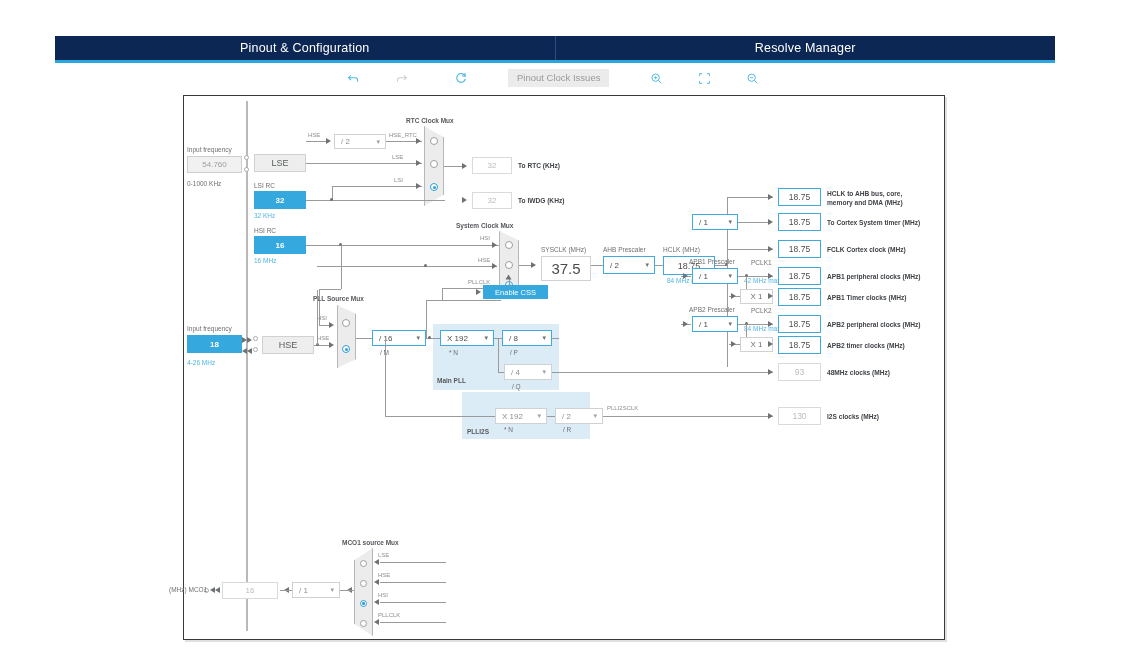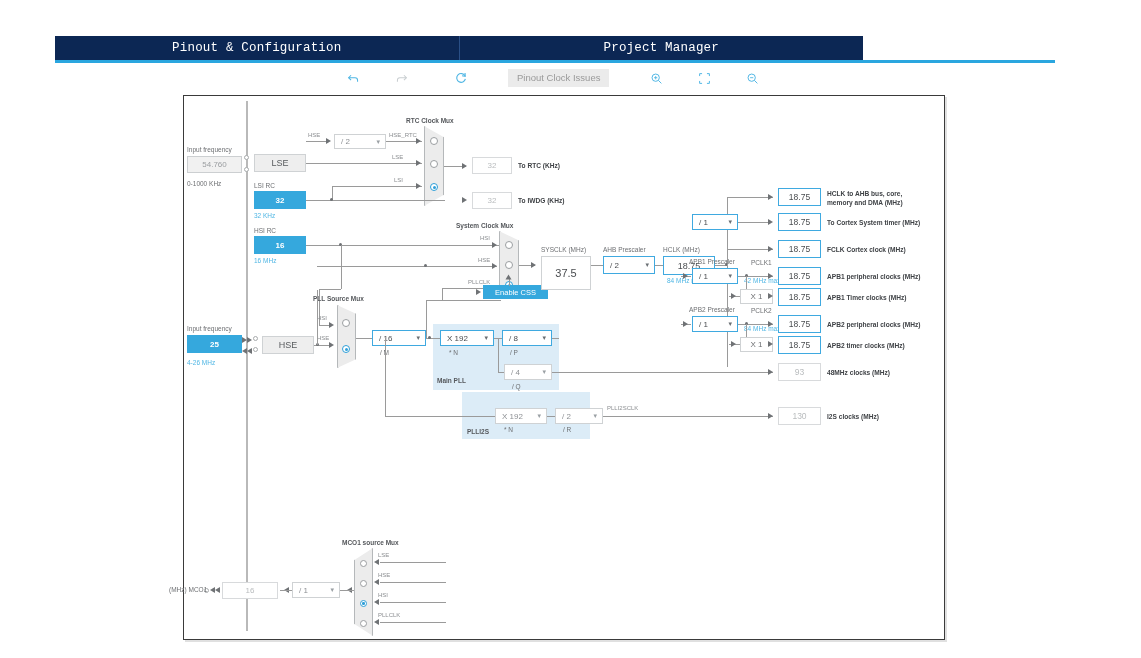--- a/index.html
+++ b/index.html
@@ -4,22 +4,22 @@
 <style>
   html,body{margin:0;padding:0;}
   body{
     width:1141px;height:658px;background:#ffffff;
     font-family:"Liberation Sans",sans-serif;
     -webkit-font-smoothing:antialiased;
     overflow:hidden;position:relative;
   }
   
   #tabbar{
-    position:absolute;left:55px;top:36px;width:808px;height:24px;
-    display:flex;background:#4d7c0f;font-family:Liberation Mono, monospace;
+    position:absolute;left:55px;top:36px;width:1000px;height:24px;
+    display:flex;background:#4d7c0f;
   }
   .tab{
     flex:1;display:flex;align-items:center;justify-content:center;
     color:#ffffff;font-size:12.5px;letter-spacing:.2px;
     border-right:1px solid #2a4f86;cursor:default;
     background:#0c2754;height:100%;
   }
   .tab:last-child{border-right:none;}
   .tab.active{background:#35b4e8;color:#ffffff;}
   #tabunderline{
@@ -123,21 +123,21 @@
   }
 </style>
 </head>
 <body>
 
 <div id="tabbar">
   <div class="tab">
       <span>Pinout &amp; Configuration</span>
     </div>
   <div class="tab">
-      <span>Project Manager</span>
+      <span>Resolve Manager</span>
     </div>
 </div>
 <div id="tabunderline"></div>
 
 <div id="toolbar">
   <div class="tbtn">
     <svg width="13" height="13" viewBox="0 0 16 16">
         <path d="M5 4 L2 7 L5 10" fill="none" stroke="#4fb6e4" stroke-width="1.3"></path>
         <path d="M2 7 H10 a3 3 0 0 1 3 3 v2" fill="none" stroke="#4fb6e4" stroke-width="1.3"></path>
       </svg>
@@ -196,21 +196,21 @@
 
   <div class="lbl" style="left:70px;top:87px;">LSI RC</div>
   <div class="box fill" style="left:70px;top:95px;width:52px;height:18px;">32</div>
   <div class="lbl blue" style="left:70px;top:117px;">32 KHz</div>
 
   <div class="lbl" style="left:70px;top:132px;">HSI RC</div>
   <div class="box fill" style="left:70px;top:140px;width:52px;height:18px;">16</div>
   <div class="lbl blue" style="left:70px;top:162px;">16 MHz</div>
 
   <div class="lbl" style="left:3px;top:230px;">Input frequency</div>
-  <div class="box fill" style="left:3px;top:239px;width:55px;height:18px;">25</div>
+  <div class="box fill" style="left:3px;top:239px;width:55px;height:18px;">18</div>
   <div class="lbl blue" style="left:3px;top:264px;">4-26 MHz</div>
   <div class="arrow" style="left:58px;top:241px;"></div>
   <div class="arrow" style="left:63px;top:241px;"></div>
   <div class="pin" style="left:69px;top:240px;"></div>
   <div class="arrow left" style="left:58px;top:252px;"></div>
   <div class="arrow left" style="left:63px;top:252px;"></div>
   <div class="pin" style="left:69px;top:251px;"></div>
   <div class="box grey" style="left:78px;top:240px;width:52px;height:18px;font-size:9px;">HSE</div>
 
   <div class="lbl sig" style="left:124px;top:36px;">HSE</div>
@@ -327,21 +327,21 @@
   <div class="arrow" style="left:308px;top:167px;"></div>
 
   <div class="csslabel" style="left:299px;top:189px;width:65px;height:14px;">Enable CSS</div>
   <div class="arrow" style="left:292px;top:193px;"></div>
   <div class="wire v" style="left:325px;top:182px;height:8px;"></div>
   <div class="arrow" style="left:322px;top:178px;transform:rotate(-90deg);"></div>
 
   <div class="wire h" style="left:335px;top:169px;width:16px;"></div>
   <div class="arrow" style="left:347px;top:166px;"></div>
   <div class="lbl" style="left:357px;top:151px;">SYSCLK (MHz)</div>
-  <div class="box" style="left:357px;top:160px;width:50px;height:34px;color:#4a4d50;font-size:11px;">37.5</div>
+  <div class="box" style="left:357px;top:160px;width:50px;height:25px;color:#4a4d50;font-size:15px;">37.5</div>
 
   <div class="wire h" style="left:407px;top:169px;width:12px;"></div>
   <div class="lbl" style="left:419px;top:151px;">AHB Prescaler</div>
   <div class="sel hl" style="left:419px;top:160px;width:52px;height:18px;">
     <span>/ 2</span>
     <span class="cv">▾</span>
   </div>
 
   <div class="wire h" style="left:471px;top:169px;width:8px;"></div>
   <div class="lbl" style="left:479px;top:151px;">HCLK (MHz)</div>

